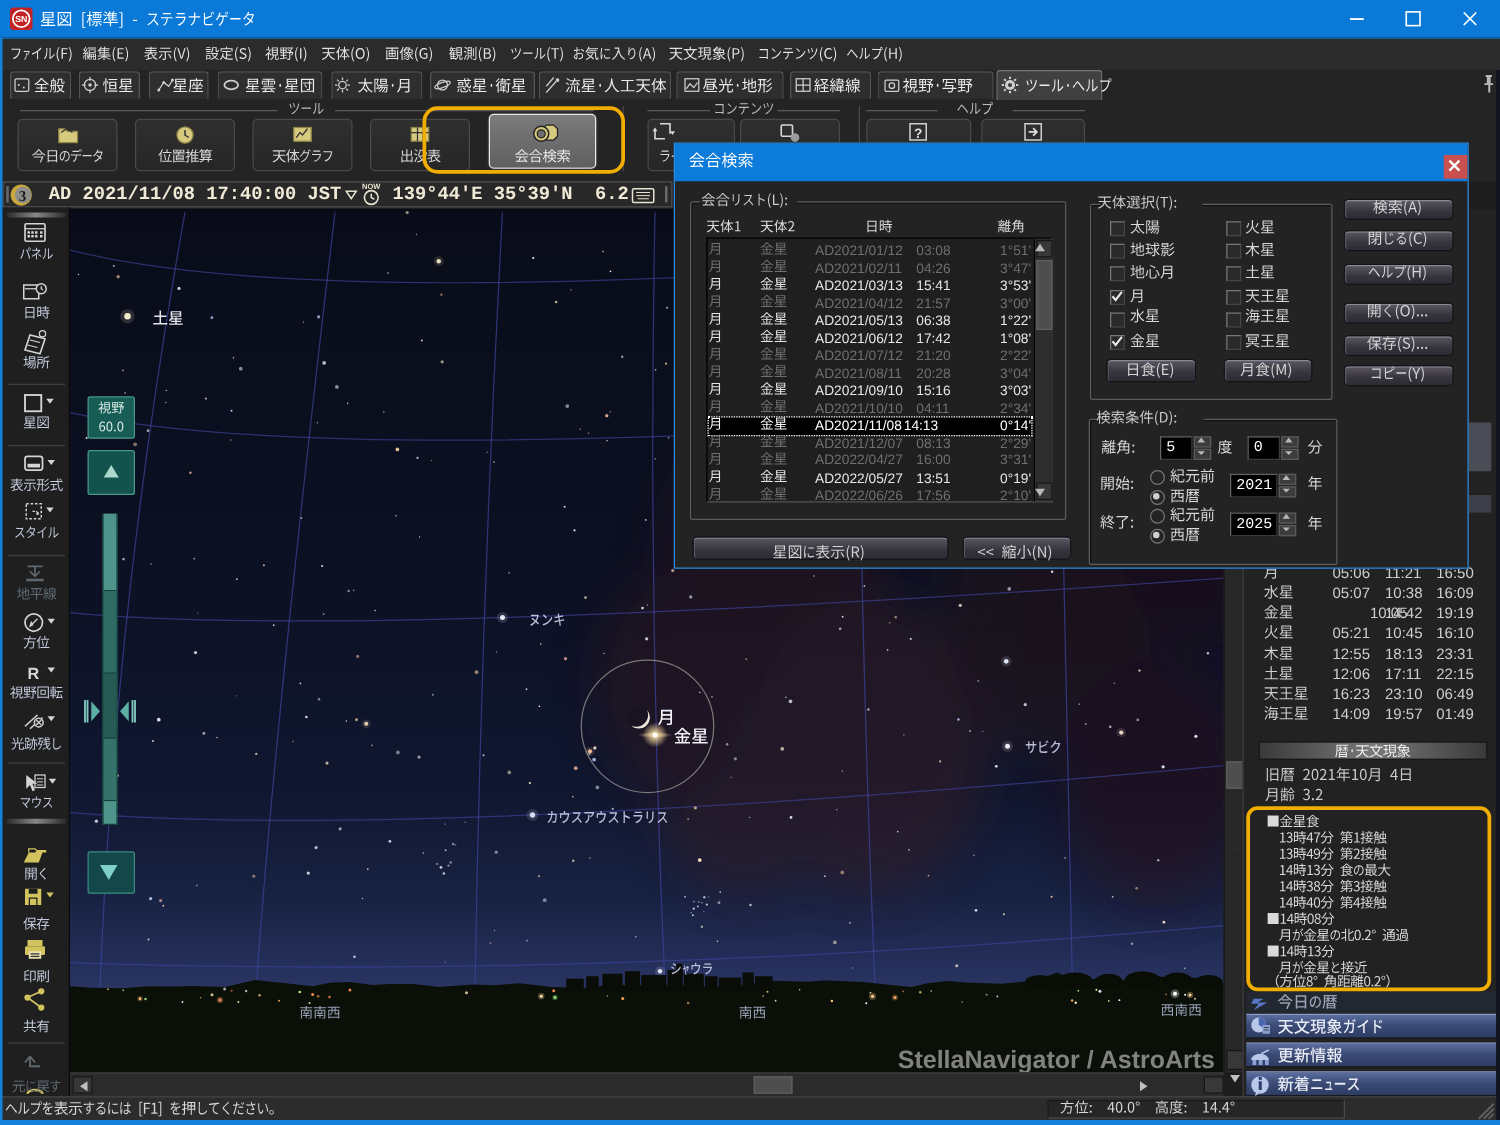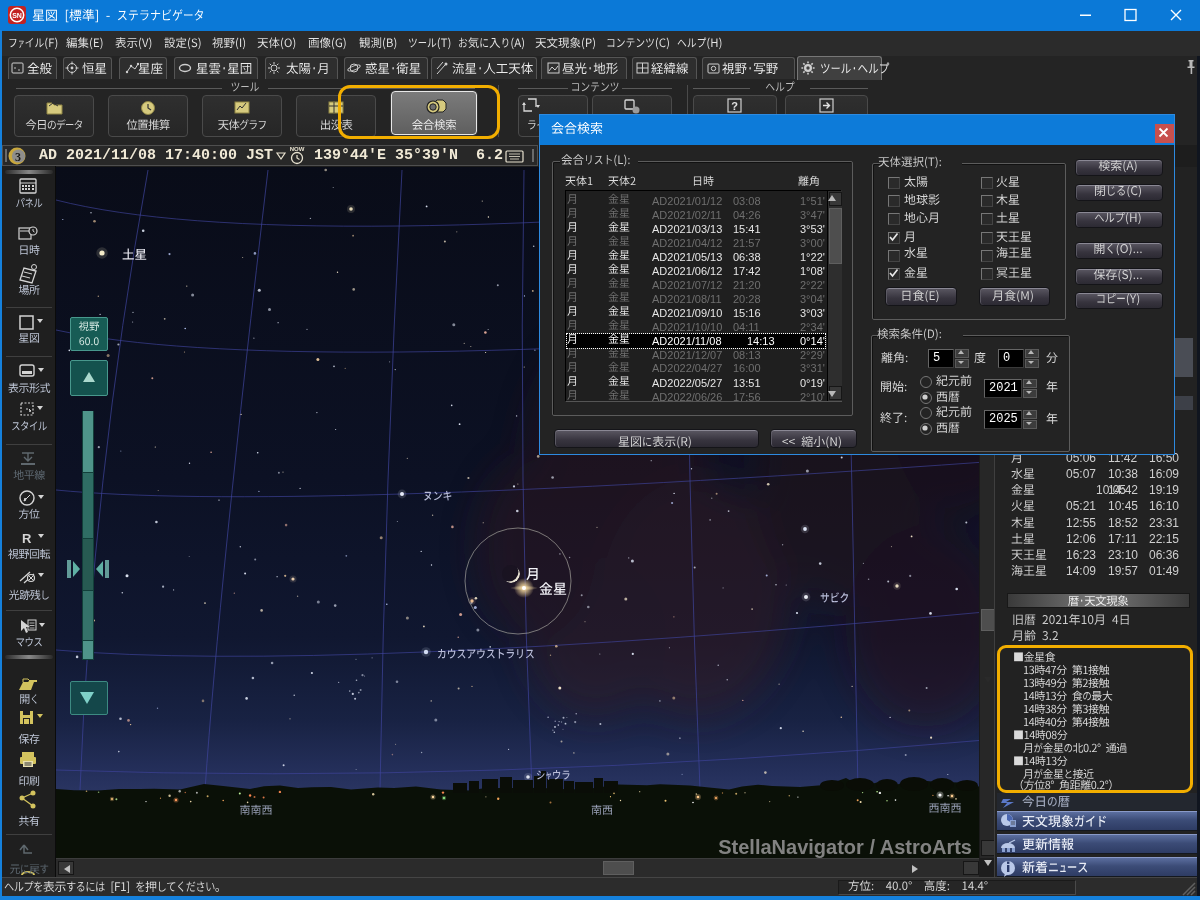--- a/index.html
+++ b/index.html
@@ -588,52 +588,52 @@
     <div class="sbtn" style="left:1px;top:673px;width:15px;height:16px"></div>
   </div>
 <div id="hscroll" class="abs">
     <div class="sbtn" style="left:2px;top:2px;width:16px;height:14px"></div>
     <div class="sthumb" style="left:547px;top:2px;width:31px;height:14px"></div>
     <div class="sbtn" style="left:907px;top:2px;width:16px;height:14px"></div>
   </div>
 <div id="rightpanel" class="abs"></div>
 <div class="abs" style="top:452px;left:0;color:#cfcfcf;font-size:12px;font-family:'Liberation Sans';z-index:4;line-height:13px">
     <span class="abs" style="left:1066px">05:06</span>
-    <span class="abs" style="left:1108px">11:42</span>
+    <span class="abs" style="left:1108px">11:21</span>
     <span class="abs" style="left:1149px">16:50</span>
   </div>
 <div class="abs" style="top:468px;left:0;color:#cfcfcf;font-size:12px;font-family:'Liberation Sans';z-index:4;line-height:13px">
     <span class="abs" style="left:1066px">05:07</span>
     <span class="abs" style="left:1108px">10:38</span>
     <span class="abs" style="left:1149px">16:09</span>
   </div>
 <div class="abs" style="top:484px;left:0;color:#cfcfcf;font-size:12px;font-family:'Liberation Sans';z-index:4;line-height:13px">
     <span class="abs" style="left:1096px">10:05</span>
     <span class="abs" style="left:1108px">14:42</span>
     <span class="abs" style="left:1149px">19:19</span>
   </div>
 <div class="abs" style="top:500px;left:0;color:#cfcfcf;font-size:12px;font-family:'Liberation Sans';z-index:4;line-height:13px">
     <span class="abs" style="left:1066px">05:21</span>
     <span class="abs" style="left:1108px">10:45</span>
     <span class="abs" style="left:1149px">16:10</span>
   </div>
 <div class="abs" style="top:517px;left:0;color:#cfcfcf;font-size:12px;font-family:'Liberation Sans';z-index:4;line-height:13px">
     <span class="abs" style="left:1066px">12:55</span>
-    <span class="abs" style="left:1108px">18:52</span>
+    <span class="abs" style="left:1108px">18:13</span>
     <span class="abs" style="left:1149px">23:31</span>
   </div>
 <div class="abs" style="top:533px;left:0;color:#cfcfcf;font-size:12px;font-family:'Liberation Sans';z-index:4;line-height:13px">
     <span class="abs" style="left:1066px">12:06</span>
     <span class="abs" style="left:1108px">17:11</span>
     <span class="abs" style="left:1149px">22:15</span>
   </div>
 <div class="abs" style="top:549px;left:0;color:#cfcfcf;font-size:12px;font-family:'Liberation Sans';z-index:4;line-height:13px">
     <span class="abs" style="left:1066px">16:23</span>
     <span class="abs" style="left:1108px">23:10</span>
-    <span class="abs" style="left:1149px">06:36</span>
+    <span class="abs" style="left:1149px">06:49</span>
   </div>
 <div class="abs" style="top:565px;left:0;color:#cfcfcf;font-size:12px;font-family:'Liberation Sans';z-index:4;line-height:13px">
     <span class="abs" style="left:1066px">14:09</span>
     <span class="abs" style="left:1108px">19:57</span>
     <span class="abs" style="left:1149px">01:49</span>
   </div>
 <div class="abs" style="left:1007px;top:593px;width:183px;height:15px;background:linear-gradient(90deg,#3a3a3a,#787878 50%,#3a3a3a);border:1px solid #181818;z-index:4"></div>
 <div class="abs" style="left:997px;top:793px;width:200px;height:17px;background:#23272f;z-index:4"></div>
 <div class="acc" style="top:811px"></div>
 <div class="acc" style="top:834px"></div>
@@ -653,21 +653,21 @@
       <div class="lrow" style="top:3px;color:#6f6f6f"><span style="left:85px">AD2021/01/12</span><span style="left:166px">03:08</span><span style="left:233px;width:24px;text-align:right">1°51'</span></div>
       <div class="lrow" style="top:17px;color:#6f6f6f"><span style="left:85px">AD2021/02/11</span><span style="left:166px">04:26</span><span style="left:233px;width:24px;text-align:center">3°47'</span></div>
       <div class="lrow" style="top:31px;color:#e6e6e6"><span style="left:85px">AD2021/03/13</span><span style="left:166px">15:41</span><span style="left:233px;width:24px;text-align:right">3°53'</span></div>
       <div class="lrow" style="top:45px;color:#6f6f6f"><span style="left:85px">AD2021/04/12</span><span style="left:166px">21:57</span><span style="left:233px;width:24px;text-align:center">3°00'</span></div>
       <div class="lrow" style="top:59px;color:#e6e6e6"><span style="left:85px">AD2021/05/13</span><span style="left:166px">06:38</span><span style="left:233px;width:24px;text-align:right">1°22'</span></div>
       <div class="lrow" style="top:73px;color:#e6e6e6"><span style="left:85px">AD2021/06/12</span><span style="left:166px">17:42</span><span style="left:233px;width:24px;text-align:right">1°08'</span></div>
       <div class="lrow" style="top:87px;color:#6f6f6f"><span style="left:85px">AD2021/07/12</span><span style="left:166px">21:20</span><span style="left:233px;width:24px;text-align:right">2°22'</span></div>
       <div class="lrow" style="top:101px;color:#6f6f6f"><span style="left:85px">AD2021/08/11</span><span style="left:166px">20:28</span><span style="left:233px;width:24px;text-align:right">3°04'</span></div>
       <div class="lrow" style="top:115px;color:#e6e6e6"><span style="left:85px">AD2021/09/10</span><span style="left:166px">15:16</span><span style="left:233px;width:24px;text-align:right">3°03'</span></div>
       <div class="lrow" style="top:129px;color:#6f6f6f"><span style="left:85px">AD2021/10/10</span><span style="left:166px">04:11</span><span style="left:233px;width:24px;text-align:center">2°34'</span></div>
-      <div class="lrow" style="top:143px;background:#000;outline:1px dotted #fff;color:#fff"><span style="left:85px">AD2021/11/08</span><span style="left:180px">14:13</span><span style="left:233px;width:24px;text-align:left">0°14'</span></div>
+      <div class="lrow" style="top:143px;background:#000;outline:1px dotted #fff;color:#fff"><span style="left:85px">AD2021/11/08</span><span style="left:156px">14:13</span><span style="left:233px;width:24px;text-align:left">0°14'</span></div>
       <div class="lrow" style="top:157px;color:#6f6f6f"><span style="left:85px">AD2021/12/07</span><span style="left:166px">08:13</span><span style="left:233px;width:24px;text-align:right">2°29'</span></div>
       <div class="lrow" style="top:170px;color:#6f6f6f"><span style="left:85px">AD2022/04/27</span><span style="left:166px">16:00</span><span style="left:233px;width:24px;text-align:right">3°31'</span></div>
       <div class="lrow" style="top:185px;color:#e6e6e6"><span style="left:85px">AD2022/05/27</span><span style="left:166px">13:51</span><span style="left:233px;width:24px;text-align:right">0°19'</span></div>
       <div class="lrow" style="top:199px;color:#6f6f6f"><span style="left:85px">AD2022/06/26</span><span style="left:166px">17:56</span><span style="left:233px;width:24px;text-align:right">2°10'</span></div>
       <div style="position:absolute;left:261px;top:0;width:15px;height:210px;background:#2e2e2e;border-left:1px solid #000">
         <div class="sbtn" style="left:1px;top:1px;width:13px;height:14px"></div>
         <div class="sthumb" style="left:1px;top:17px;width:13px;height:56px"></div>
         <div class="sbtn" style="left:1px;top:195px;width:13px;height:14px"></div>
       </div>
     </div>

